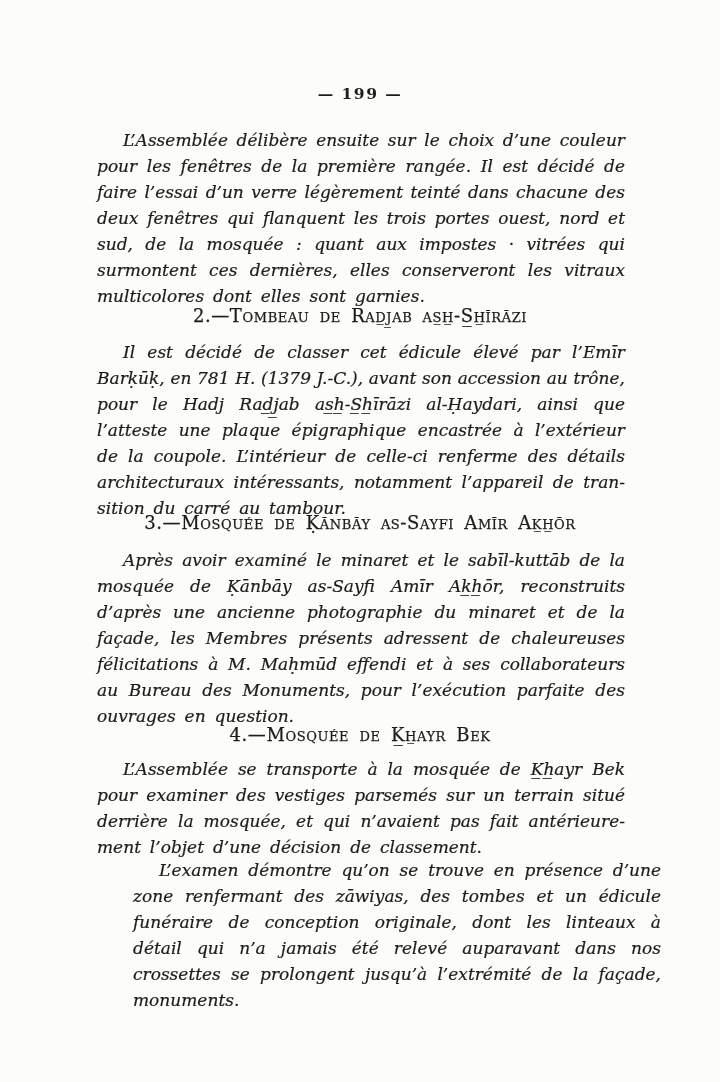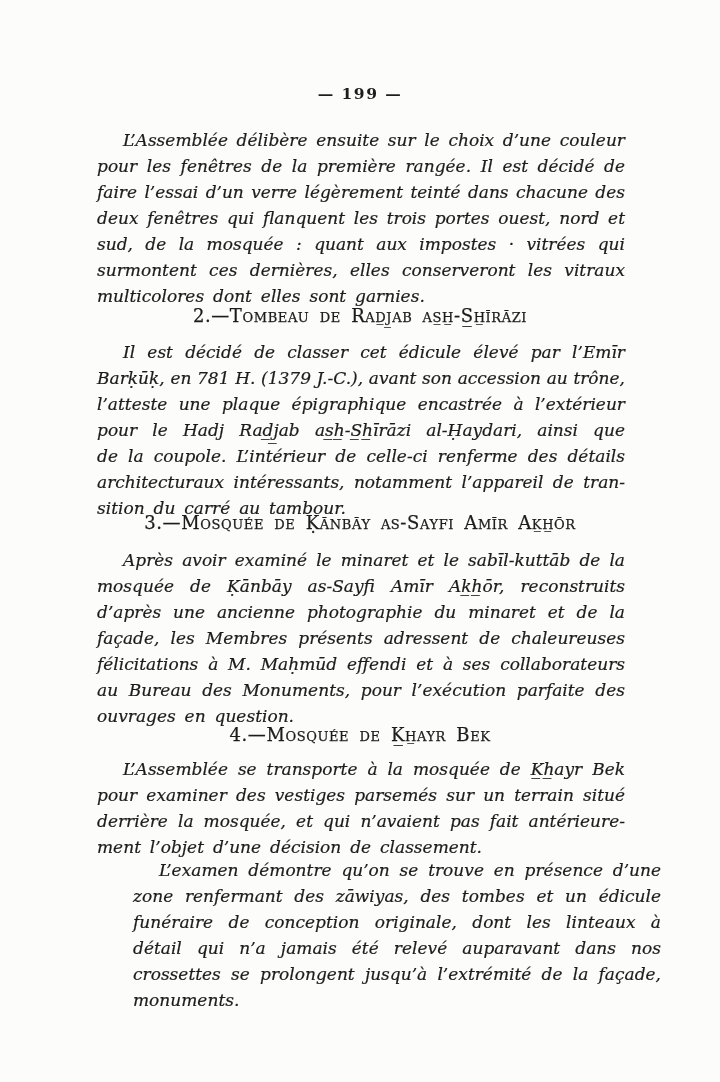--- a/index.html
+++ b/index.html
@@ -57,22 +57,22 @@
     <div class="line">sud, de la mosquée : quant aux impostes · vitrées qui</div>
     <div class="line">surmontent ces dernières, elles conserveront les vitraux</div>
     <div class="line last">multicolores dont elles sont garnies.</div>
   </div>
 
   <div id="h-s2" class="block heading">2.—Tombeau de Rad̲j̲ab as̲h̲-S̲h̲īrāzi</div>
 
   <div id="p-s2" class="block para">
     <div class="line first">Il est décidé de classer cet édicule élevé par l’Emīr</div>
     <div class="line">Barḳūḳ, en 781 H. (1379 J.-C.), avant son accession au trône,</div>
+    <div class="line">pour le Hadj Rad̲j̲ab as̲h̲-S̲h̲īrāzi al-Ḥaydari, ainsi que</div>
     <div class="line">l’atteste une plaque épigraphique encastrée à l’extérieur</div>
-    <div class="line">pour le Hadj Rad̲j̲ab as̲h̲-S̲h̲īrāzi al-Ḥaydari, ainsi que</div>
     <div class="line">de la coupole.  L’intérieur de celle-ci renferme des détails</div>
     <div class="line">architecturaux intéressants, notamment l’appareil de tran-</div>
     <div class="line last">sition du carré au tambour.</div>
   </div>
 
   <div id="h-s3" class="block heading">3.—Mosquée de Ḳānbāy as-Sayfi Amīr Ak̲h̲ōr</div>
 
   <div id="p-s3" class="block para">
     <div class="line first">Après avoir examiné le minaret et le sabīl-kuttāb de la</div>
     <div class="line">mosquée de Ḳānbāy as-Sayfi Amīr Ak̲h̲ōr, reconstruits</div>

